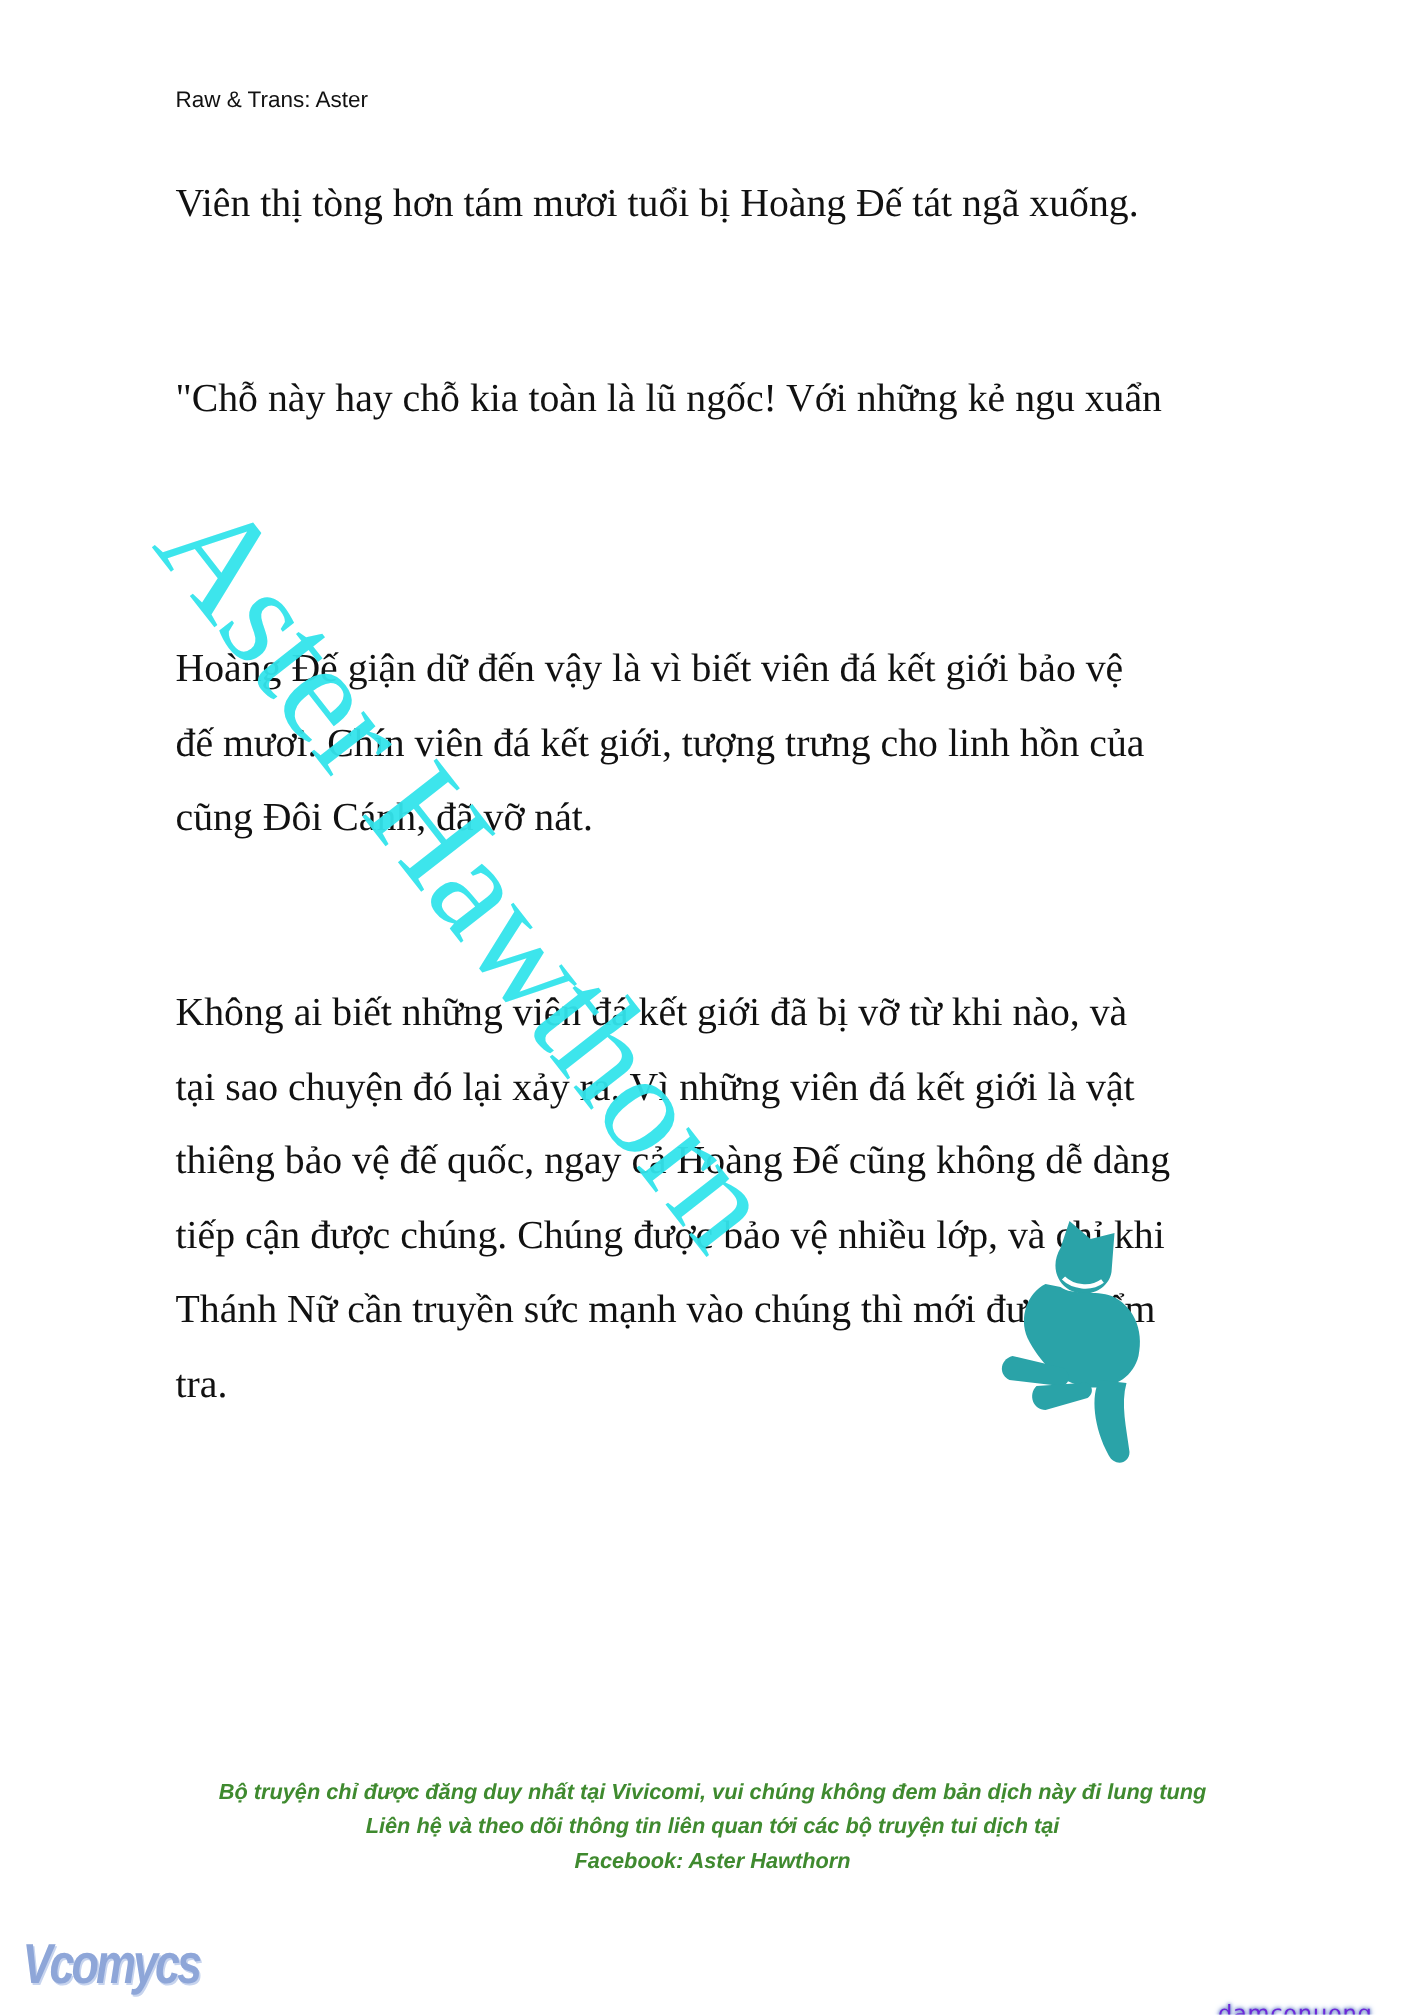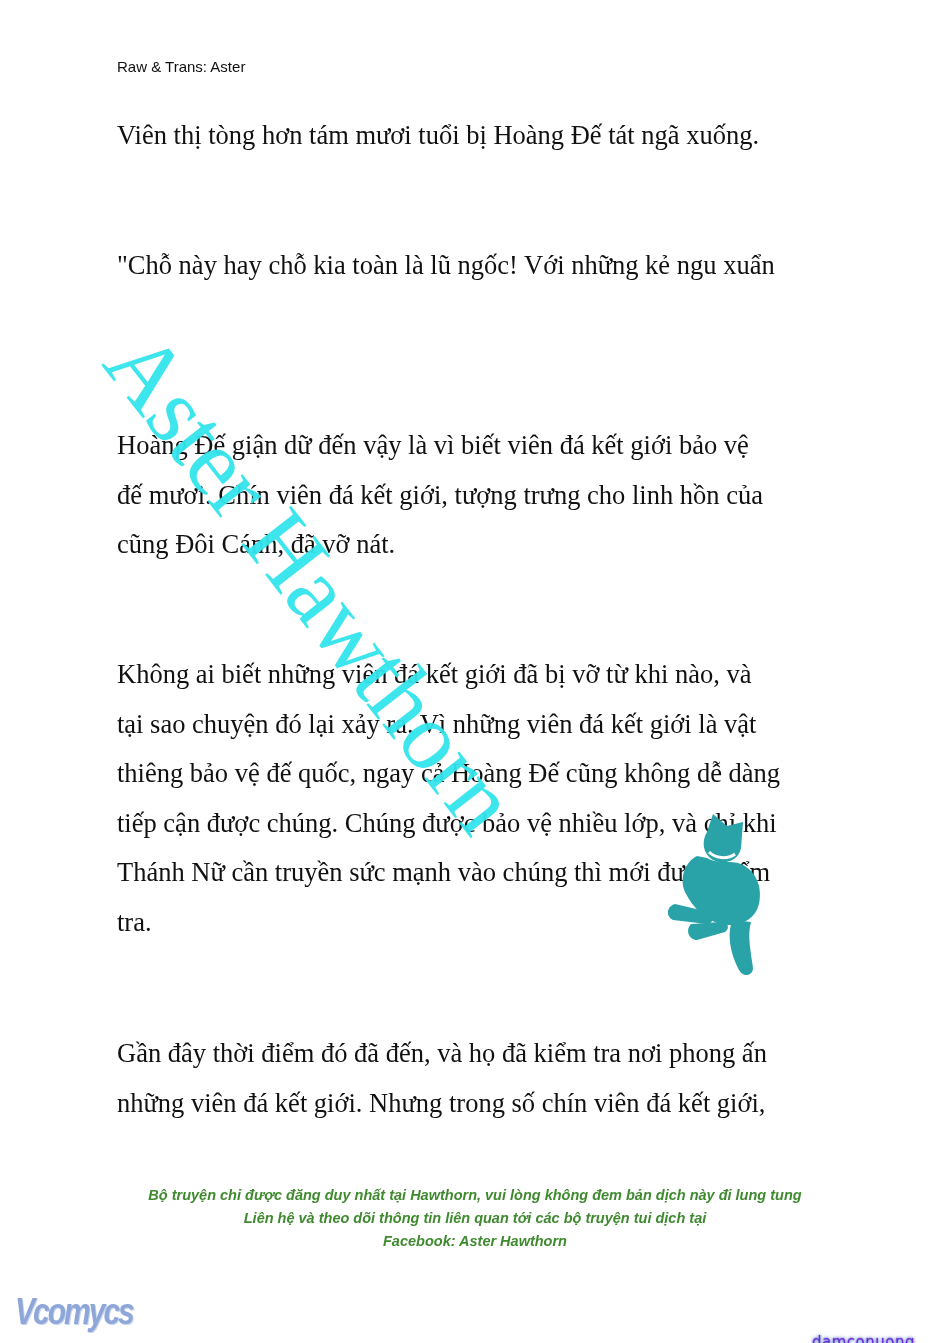--- a/index.html
+++ b/index.html
@@ -128,45 +128,41 @@
 
   <div class="body-text" style="top:650px;">
     <span class="line">Không ai biết những viên đá kết giới đã bị vỡ từ khi nào, và</span>
     <span class="line">tại sao chuyện đó lại xảy ra. Vì những viên đá kết giới là vật</span>
     <span class="line">thiêng bảo vệ đế quốc, ngay cả Hoàng Đế cũng không dễ dàng</span>
     <span class="line">tiếp cận được chúng. Chúng được bảo vệ nhiều lớp, và chỉ khi</span>
     <span class="line">Thánh Nữ cần truyền sức mạnh vào chúng thì mới được kiểm</span>
     <span class="line">tra.</span>
   </div>
 
-  <div class="body-text" style="top:1029px;">
-    <span class="line">Gần đây thời điểm đó đã đến, và họ đã kiểm tra nơi phong ấn</span>
-    <span class="line">những viên đá kết giới. Nhưng trong số chín viên đá kết giới,</span>
-  </div>
 
   <div class="watermark">Aster Hawthorn</div>
 
   <svg class="cat" viewBox="0 0 130 170">
     <g fill="#2aa3a8">
 
       <path d="M58 2 L72 14 L88 10 L86 36 C84 48 70 54 58 48 C48 42 46 30 52 20 Z"></path>
 
       <path d="M42 44 C30 50 24 66 30 80 C38 96 50 108 66 112 C84 116 100 108 104 92 C108 74 100 58 86 52 C76 48 60 52 52 46 Z"></path>
 
       <path d="M20 92 C12 94 10 104 18 108 L52 112 C58 112 60 104 54 100 Z"></path>
 
       <path d="M36 112 C30 118 34 128 42 128 L70 120 C76 116 72 108 66 110 Z"></path>
 
       <path d="M78 108 C72 118 74 140 84 158 C88 166 98 164 98 156 C96 140 92 124 96 110 Z"></path>
     </g>
     <path d="M54 40 C60 46 72 48 80 42" stroke="#ffffff" stroke-width="3" fill="none"></path>
   </svg>
 
   <div class="footer-notes">
-    <div>Bộ truyện chỉ được đăng duy nhất tại Hawthorn, vui lòng không đem bản dịch này đi lung tung</div>
+    <div>Bộ truyện chỉ được đăng duy nhất tại Vivicomi, vui chúng không đem bản dịch này đi lung tung</div>
     <div>Liên hệ và theo dõi thông tin liên quan tới các bộ truyện tui dịch tại</div>
     <div>Facebook: Aster Hawthorn</div>
   </div>
 
   <div class="logo-left">Vcomycs</div>
   <div class="logo-right">damconuong</div>
 
 </div>
 
 </body></html>

